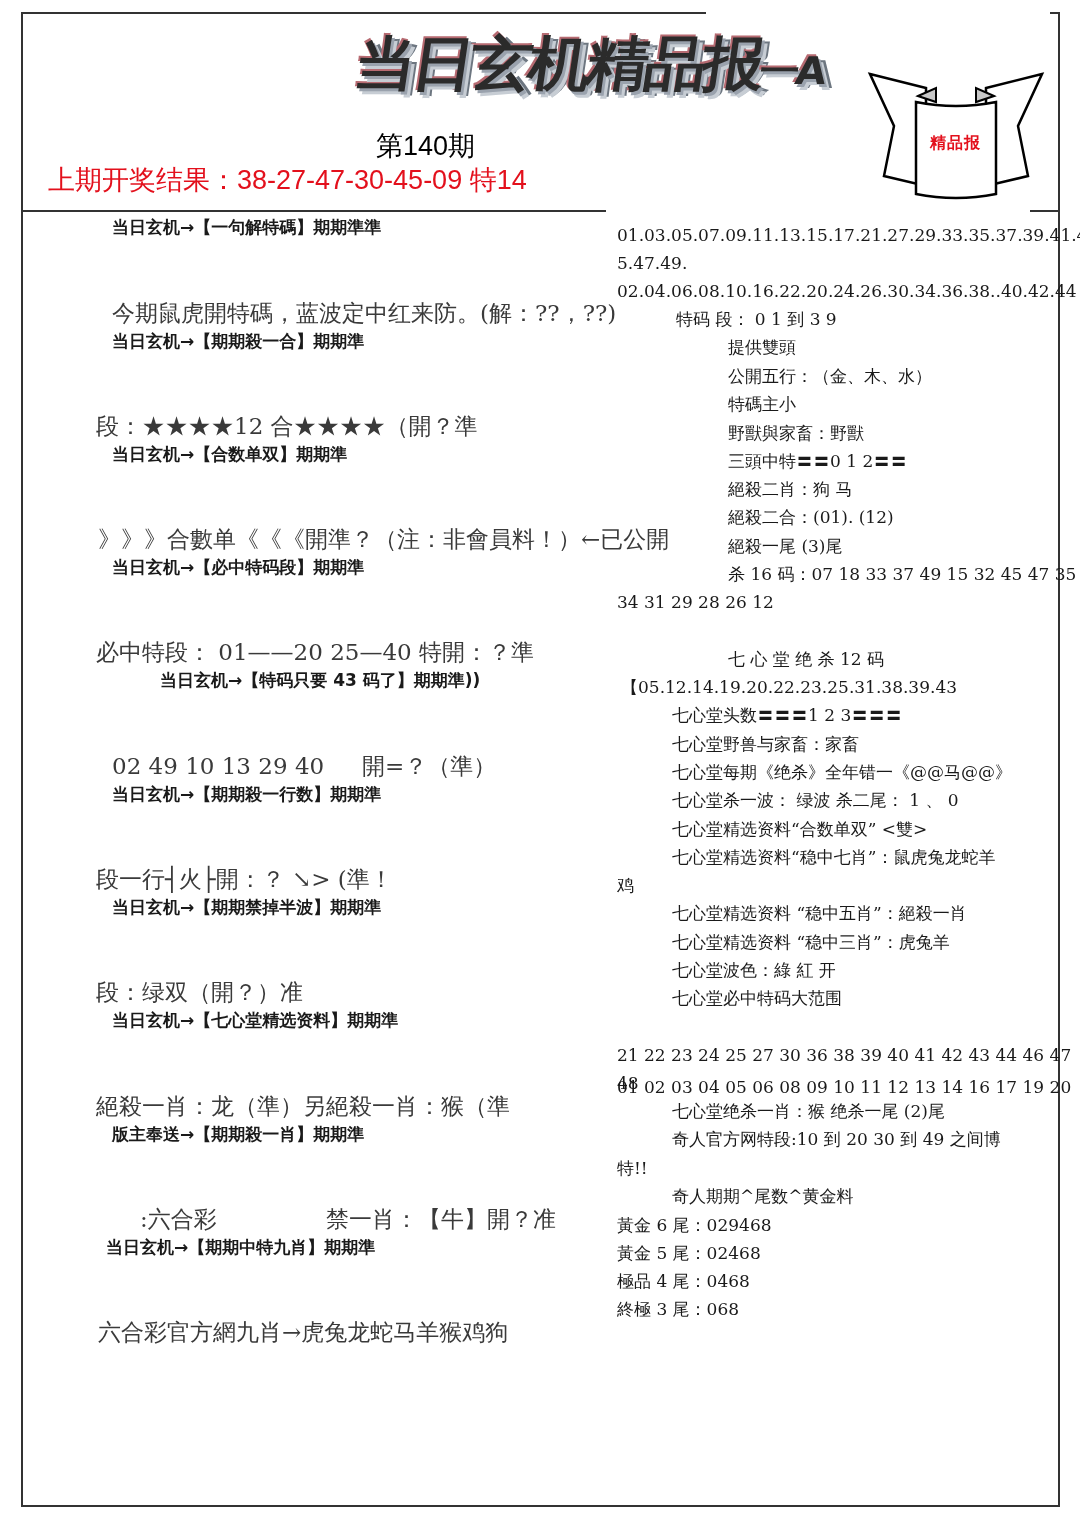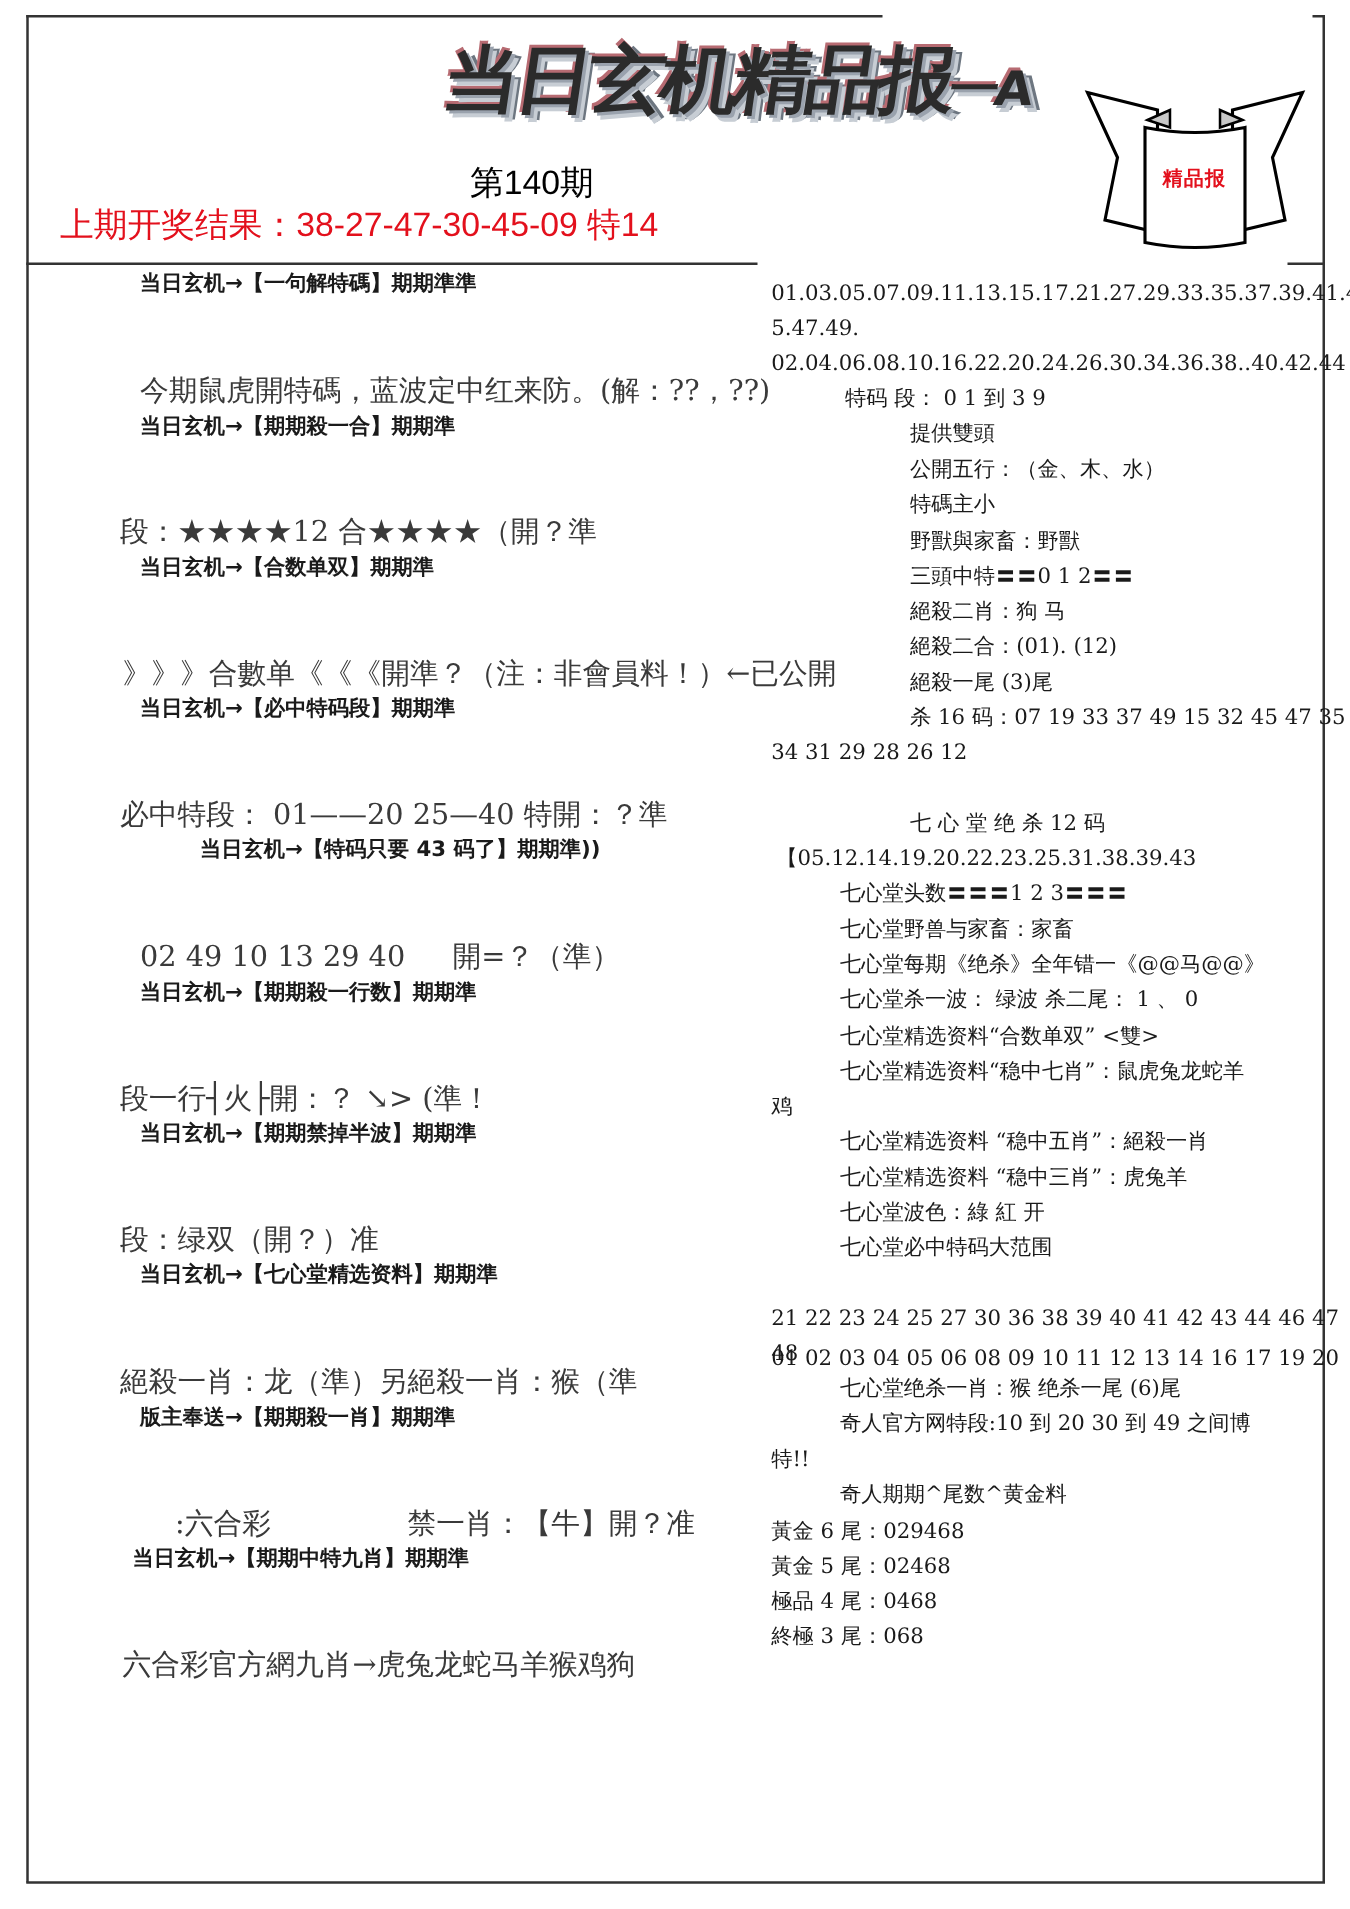--- a/index.html
+++ b/index.html
@@ -99,21 +99,21 @@
 <div class="rline" style="top:308px;left:676px;">特码 段： 0 1 到 3 9</div>
 
 <div class="rline ind2" style="top:336px;">提供雙頭</div>
 <div class="rline ind2" style="top:365px;">公開五行：（金、木、水）</div>
 <div class="rline ind2" style="top:393px;">特碼主小</div>
 <div class="rline ind2" style="top:422px;">野獸與家畜：野獸</div>
 <div class="rline ind2" style="top:450px;">三頭中特〓〓0 1 2〓〓</div>
 <div class="rline ind2" style="top:478px;text-align:right;">絕殺二肖：狗 马</div>
 <div class="rline ind2" style="top:506px;">絕殺二合：(01). (12)</div>
 <div class="rline ind2" style="top:535px;">絕殺一尾 (3)尾</div>
-<div class="rline ind2" style="top:563px;">杀 16 码：07 19 33 37 49 15 32 45 47 35</div>
+<div class="rline ind2" style="top:563px;">杀 16 码：07 18 33 37 49 15 32 45 47 35</div>
 <div class="rline" style="top:591px;">34 31 29 28 26 12</div>
 
 <div class="rline" style="top:648px;left:728px;">七  心  堂  绝  杀   12   码</div>
 <div class="rline" style="top:676px;left:621px;">【05.12.14.19.20.22.23.25.31.38.39.43</div>
 
 <div class="rline ind1" style="top:704px;">七心堂头数〓〓〓1    2    3〓〓〓</div>
 <div class="rline ind1" style="top:733px;">七心堂野兽与家畜：家畜</div>
 <div class="rline ind1" style="top:761px;">七心堂每期《绝杀》全年错一《@@马@@》</div>
 <div class="rline ind1" style="top:789px;">七心堂杀一波： 绿波 杀二尾： 1 、 0</div>
 <div class="rline ind1" style="top:818px;">七心堂精选资料“合数单双” &lt;雙&gt;</div>
@@ -121,21 +121,21 @@
 <div class="rline" style="top:874px;">鸡</div>
 <div class="rline ind1" style="top:902px;">七心堂精选资料 “稳中五肖”：絕殺一肖</div>
 <div class="rline ind1" style="top:931px;">七心堂精选资料 “稳中三肖”：虎兔羊</div>
 <div class="rline ind1" style="top:959px;">七心堂波色：綠   紅 开</div>
 <div class="rline ind1" style="top:987px;">七心堂必中特码大范围</div>
 
 <div class="rline" style="top:1076px;">01 02 03 04 05 06 08 09 10 11 12 13 14 16 17 19 20</div>
 <div class="rline" style="top:1044px;">21 22 23 24 25 27 30 36 38 39 40 41 42 43 44 46 47</div>
 <div class="rline" style="top:1072px;">48</div>
 
-<div class="rline ind1" style="top:1100px;">七心堂绝杀一肖：猴  绝杀一尾 (6)尾</div>
+<div class="rline ind1" style="top:1100px;">七心堂绝杀一肖：猴  绝杀一尾 (2)尾</div>
 <div class="rline ind1" style="top:1128px;">奇人官方网特段:10  到  20  30  到  49  之间博</div>
 <div class="rline" style="top:1157px;">特!!</div>
 <div class="rline ind1" style="top:1185px;">奇人期期^尾数^黄金料</div>
 
 <div class="rline" style="top:1214px;">黃金 6 尾：029468</div>
 <div class="rline" style="top:1242px;">黃金 5 尾：02468</div>
 <div class="rline" style="top:1270px;">極品 4 尾：0468</div>
 <div class="rline" style="top:1298px;">終極 3 尾：068</div>
 
 </body></html>

